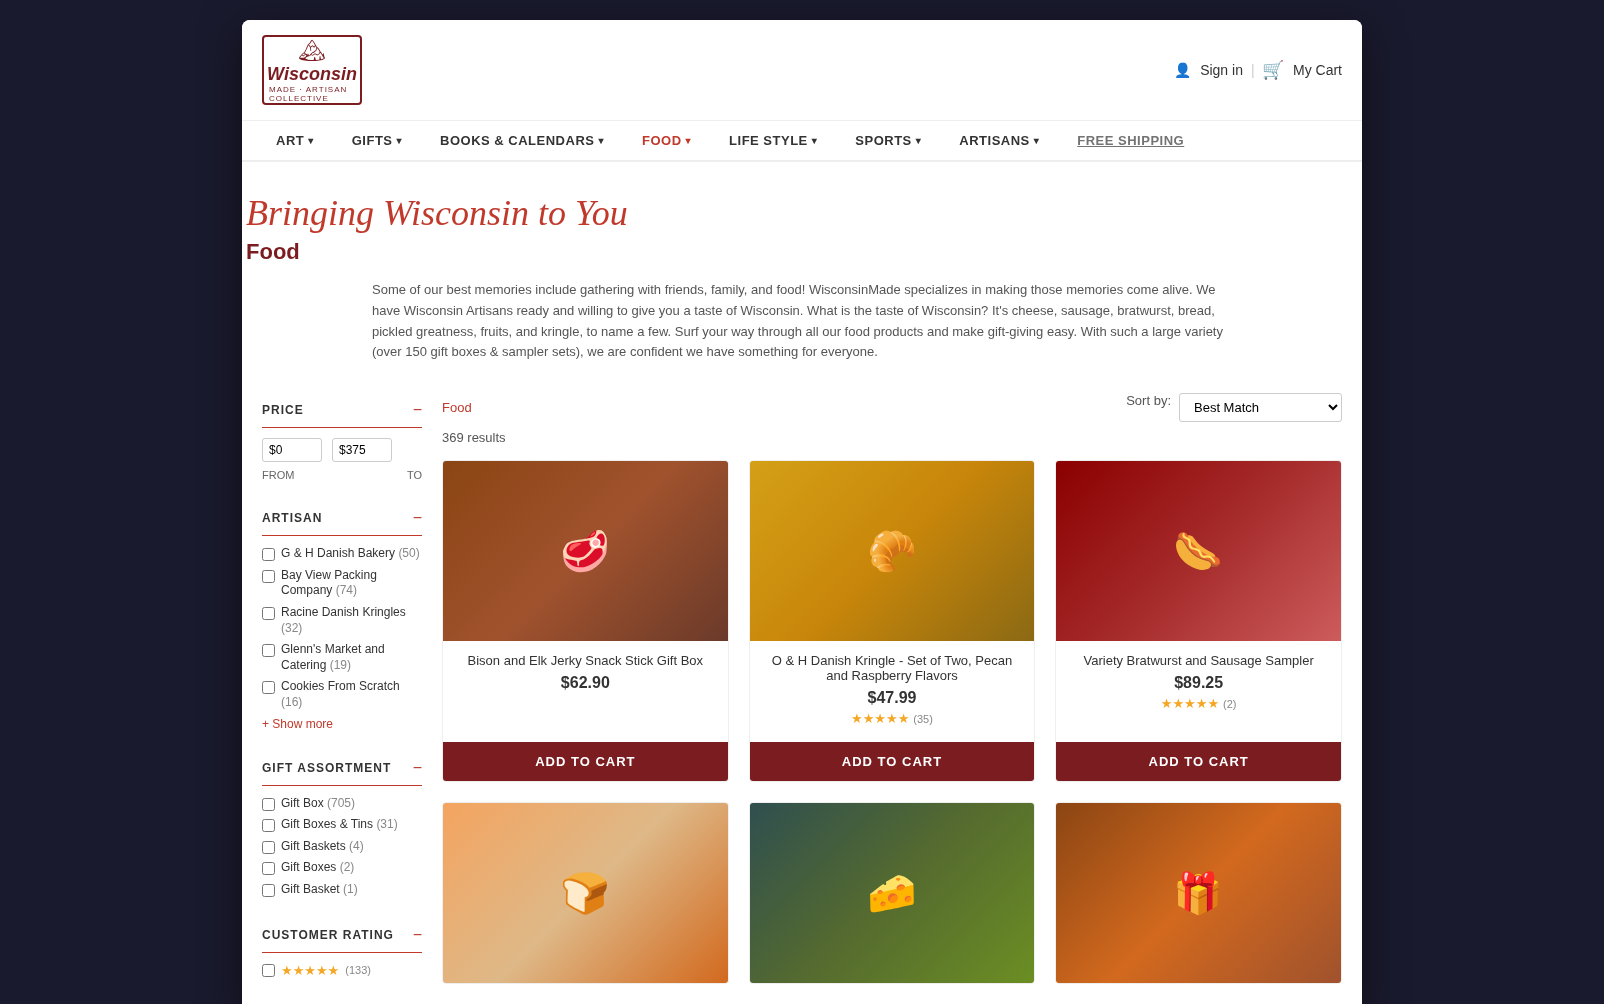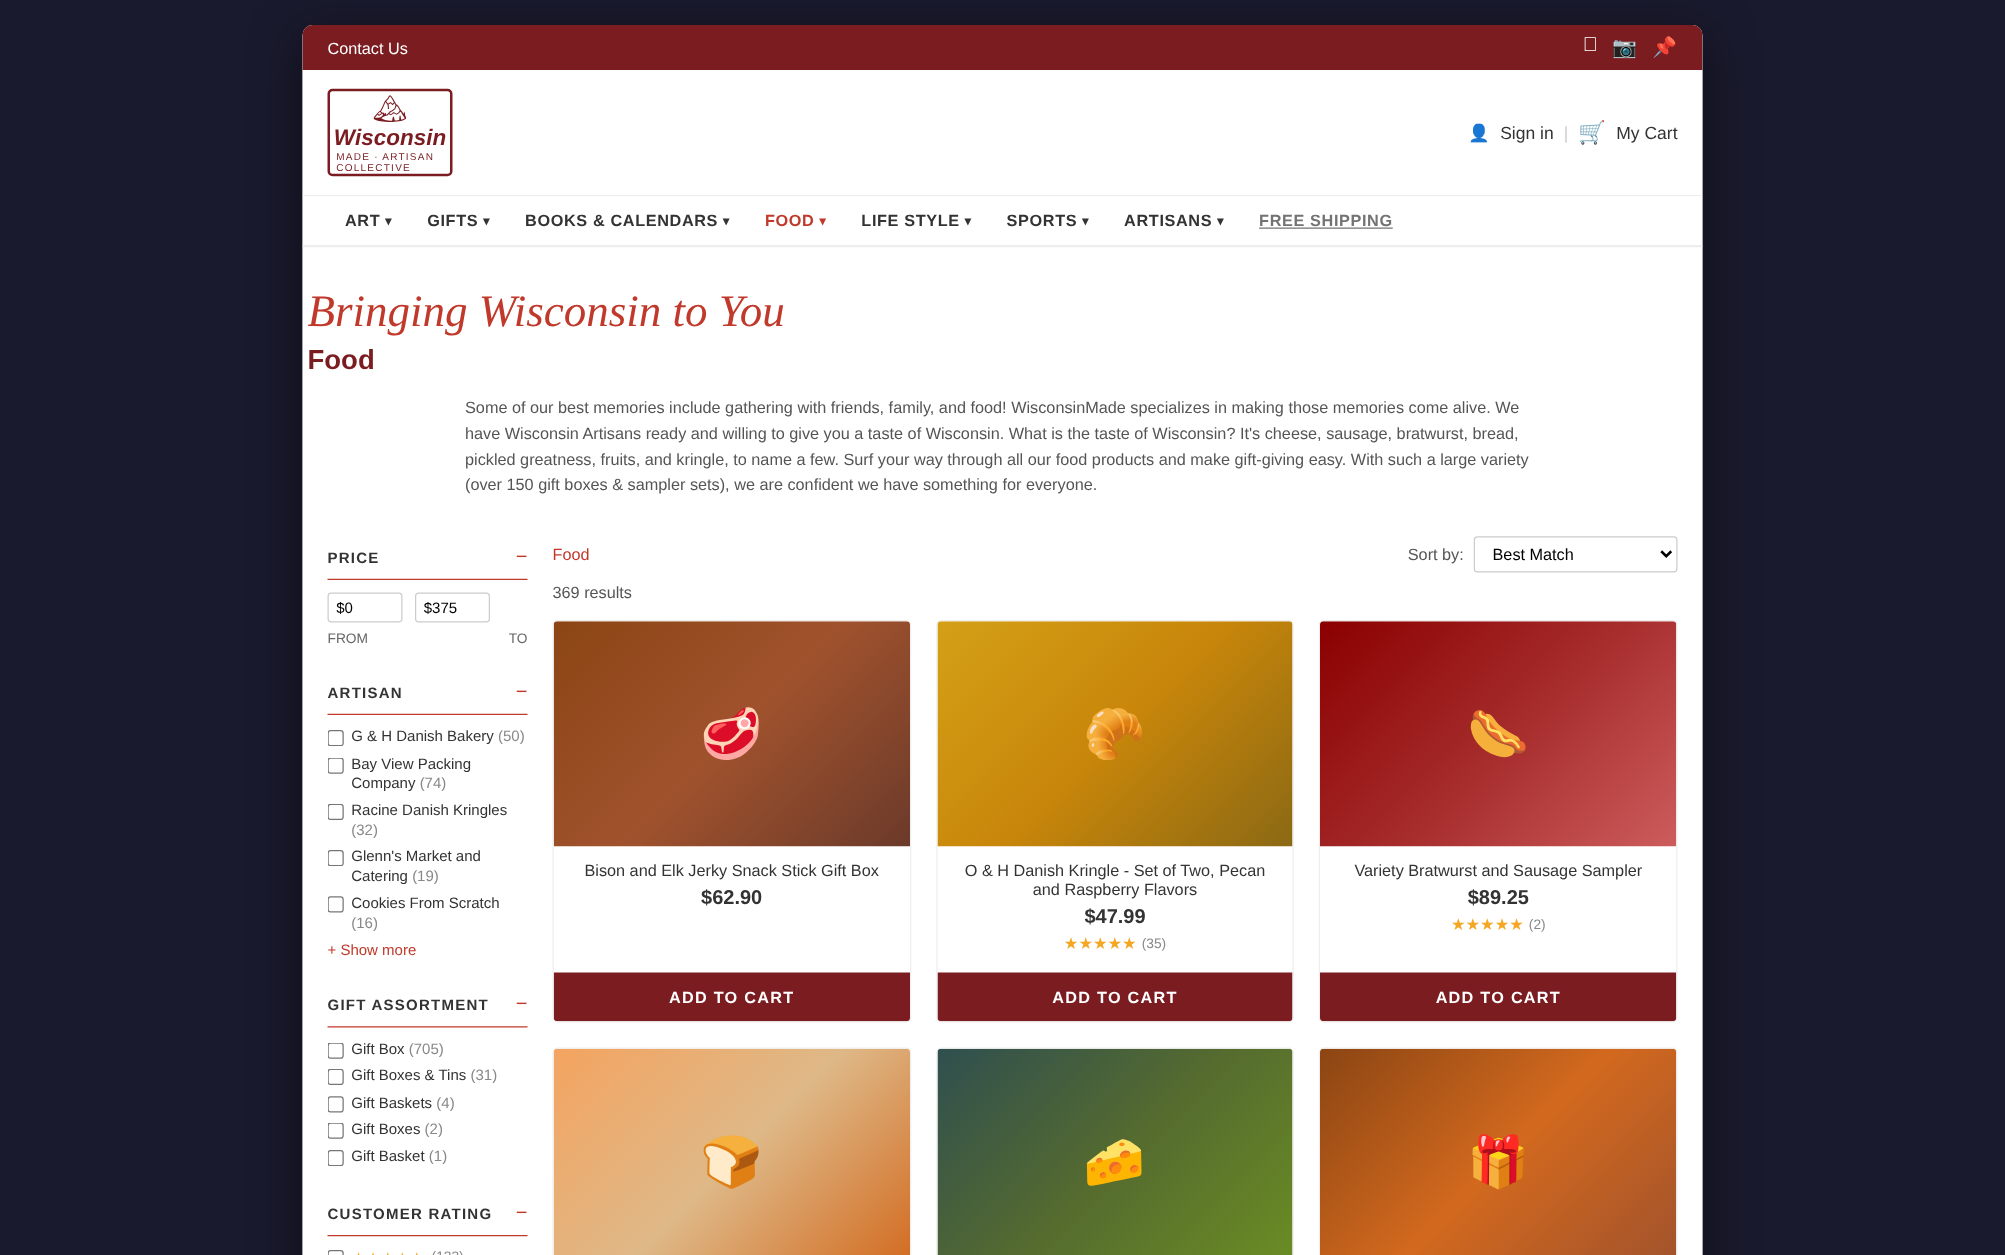--- a/index.html
+++ b/index.html
@@ -86,21 +86,21 @@
     }
     .user-area span { cursor: pointer; color: #333; }
     .user-area .divider { color: #ccc; }
     .cart-icon { font-size: 18px; }
 
     
     .nav-bar {
       background: white;
       padding: 0 20px;
       display: flex;
-      gap: 0;
+      gap: 10px;
       border-bottom: 2px solid #eee;
     }
     .nav-item {
       padding: 12px 14px;
       font-size: 13px;
       font-weight: bold;
       color: #333;
       cursor: pointer;
       display: flex;
       align-items: center;
@@ -193,21 +193,21 @@
     
     .products-area { flex: 1; }
 
     .products-header {
       display: flex;
       justify-content: space-between;
       align-items: center;
       margin-bottom: 8px;
     }
     .breadcrumb { color: #c0392b; font-size: 13px; }
-    .sort-area { display: flex; align-items: center; gap: 8px; }
+    .sort-area { display: flex; gap: 8px; }
     .sort-label { font-size: 13px; color: #555; }
     .sort-select {
       padding: 5px 25px 5px 10px;
       border: 1px solid #ccc;
       border-radius: 3px;
       font-size: 13px;
       background: white;
       cursor: pointer;
     }
 
@@ -278,28 +278,20 @@
     .star-row { display: flex; align-items: center; gap: 6px; margin-bottom: 5px; }
     .star-row input[type="checkbox"] { }
     .star-row .stars-display { color: #f5a623; font-size: 13px; }
     .star-row .star-count { font-size: 11px; color: #888; }
   </style>
 </head>
 <body>
 
 <div class="browser-frame">
 
-  <div class="top-bar">
-    <span class="top-bar-contact">Contact Us</span>
-    <div class="top-bar-icons">
-      <span></span>
-      <span>📷</span>
-      <span>📌</span>
-    </div>
-  </div>
 
   <div class="header">
     <div class="logo-area">
       <div class="logo-box">
         <div class="logo-state">🏔</div>
         <div class="logo-title">Wisconsin</div>
         <div class="logo-subtitle">Made · Artisan Collective</div>
       </div>
     </div>
 

